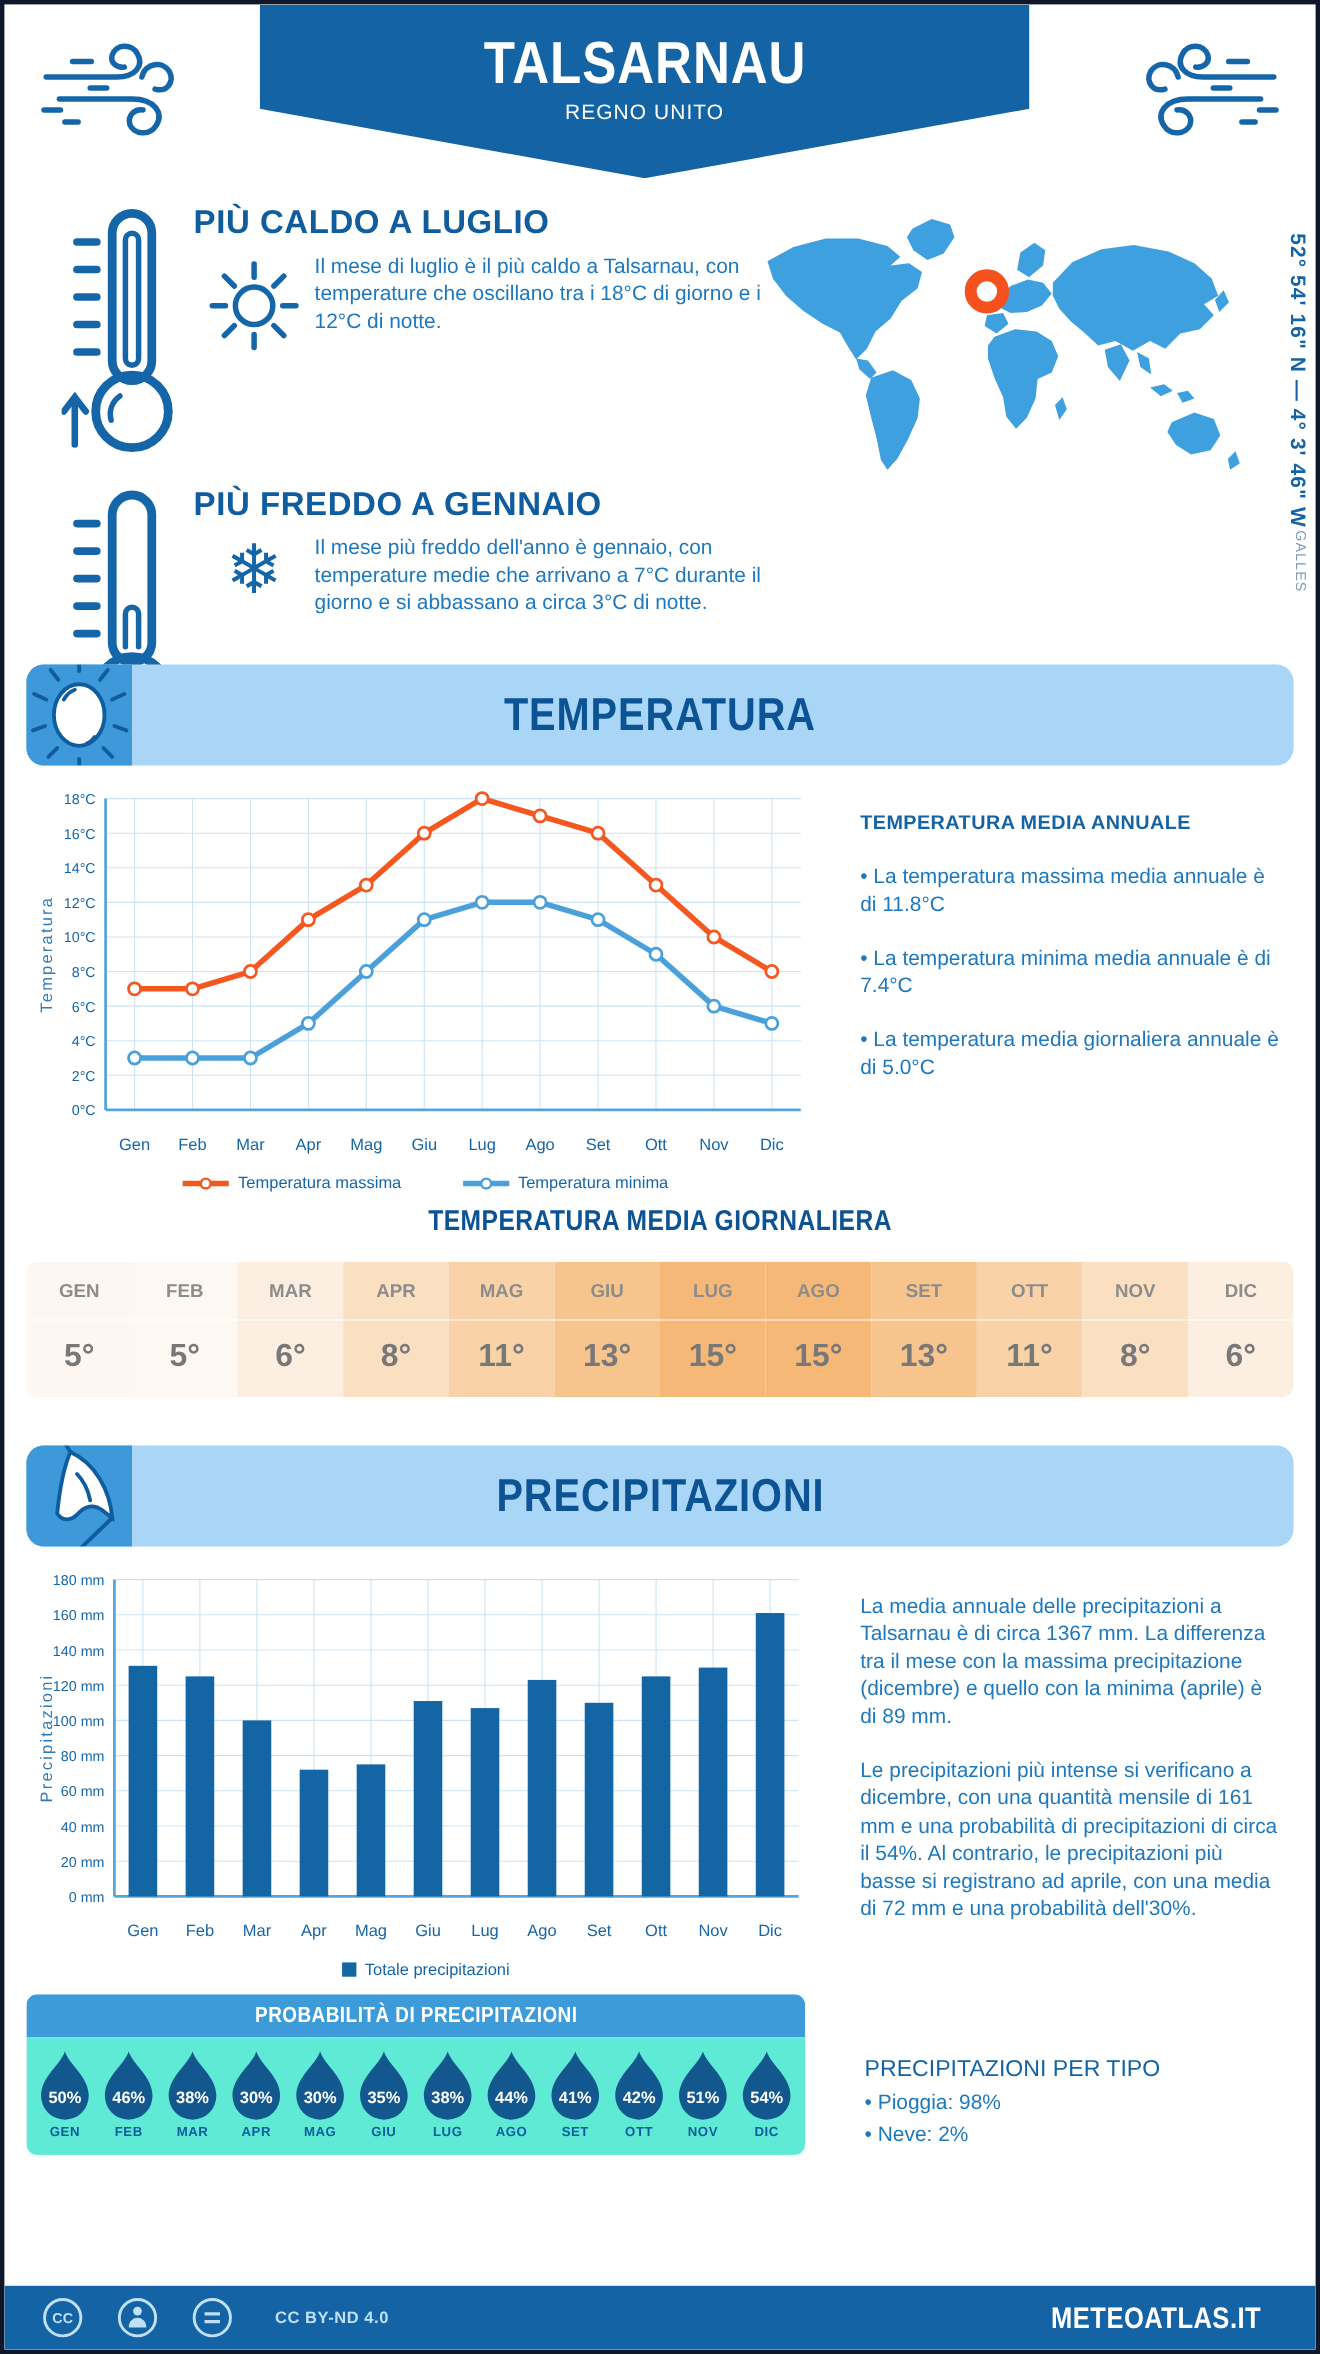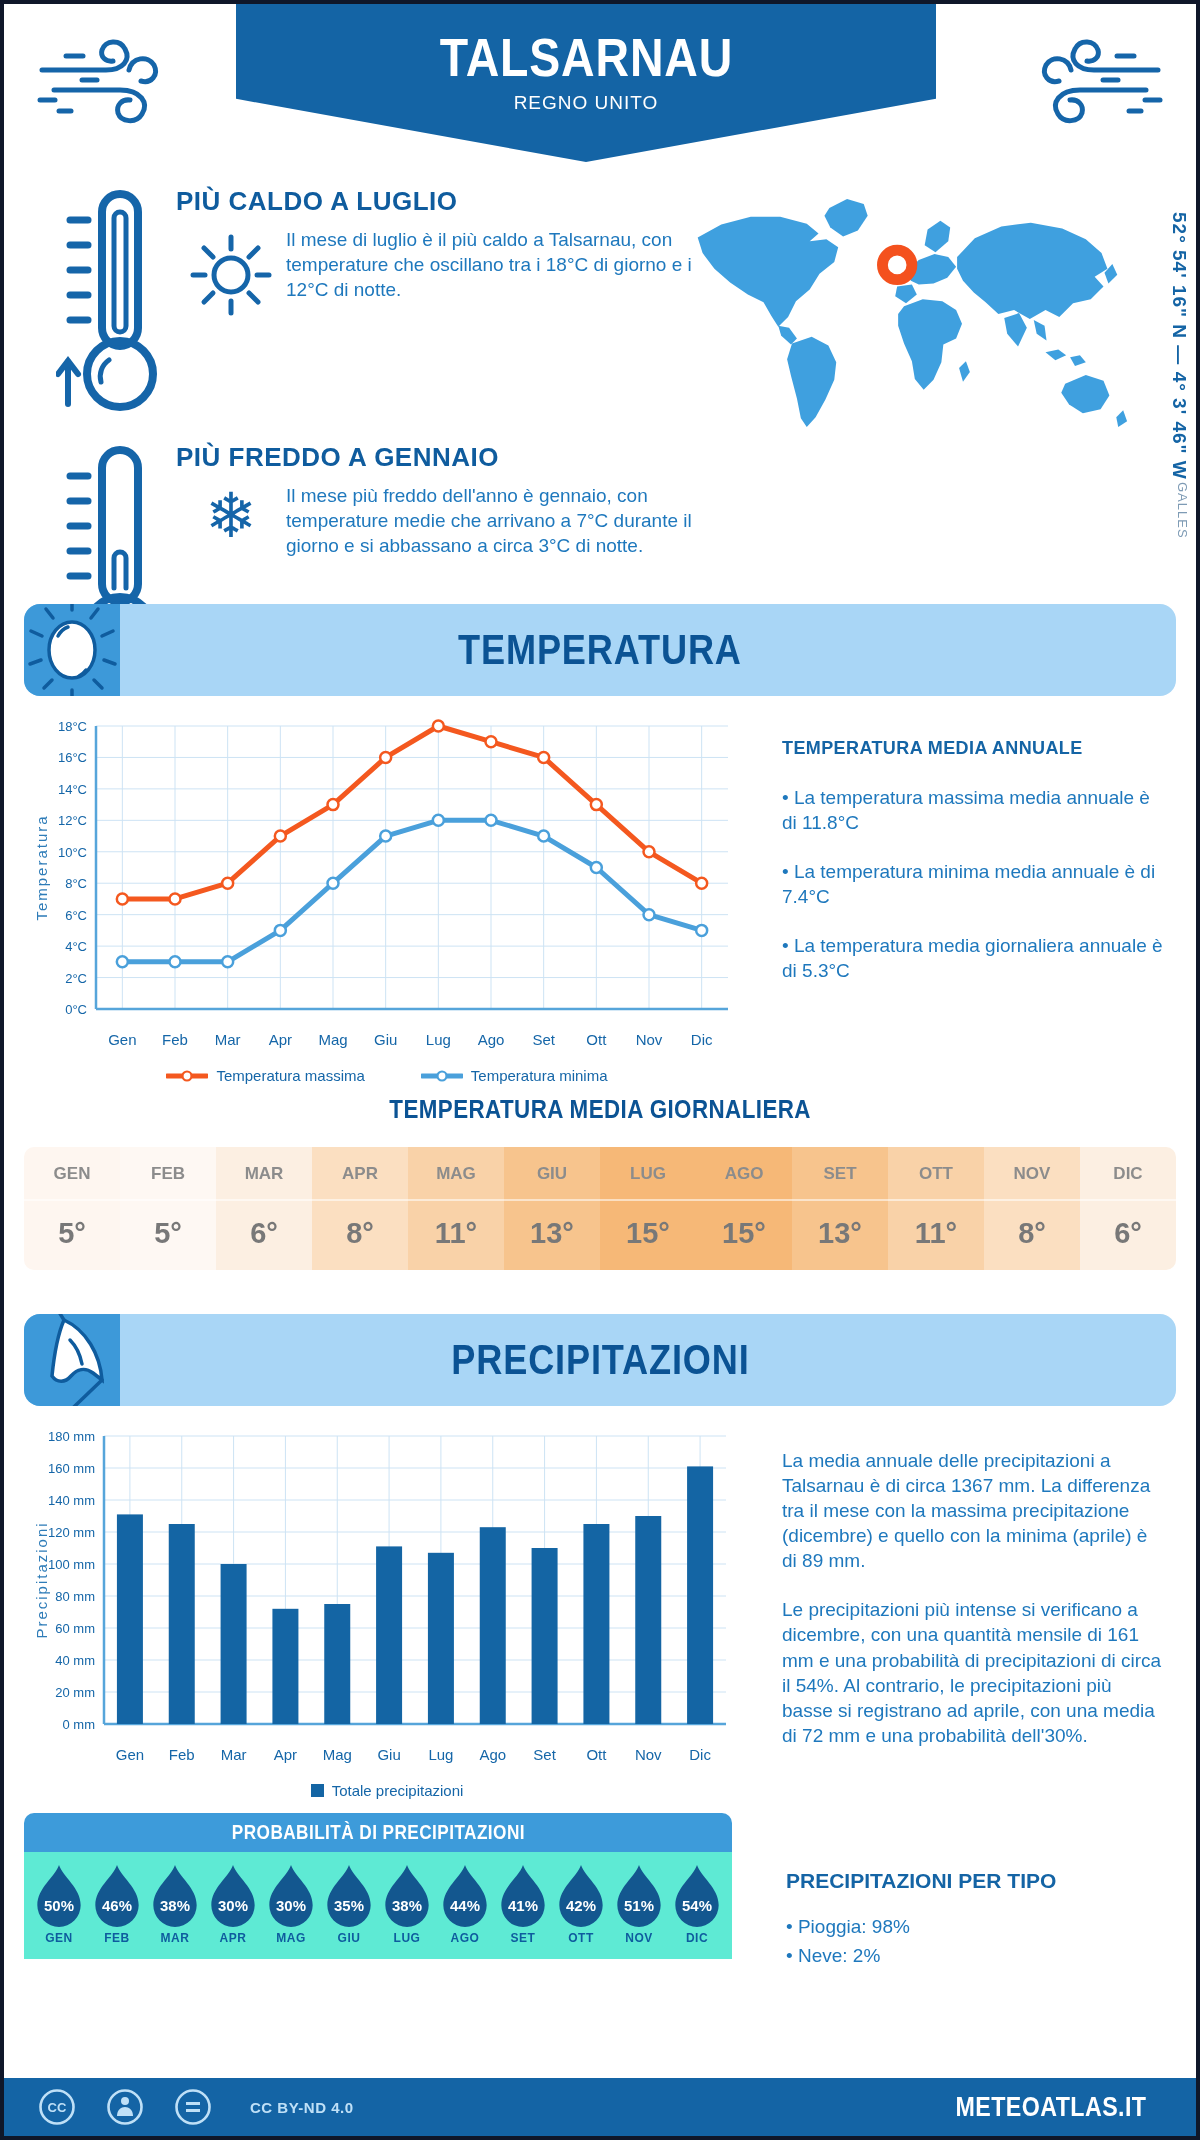--- a/index.html
+++ b/index.html
@@ -17,21 +17,21 @@
   .ribbon { position:absolute; left:232px; top:0; width:700px; height:158px; background:#1464A5;
             clip-path:polygon(0 0,100% 0,100% 60%,50% 100%,0 60%); text-align:center; color:#fff; }
   .ribbon h1 { margin-top:22px; font-size:54px; font-weight:bold; letter-spacing:1px; }
   .ribbon .sub { font-size:19px; letter-spacing:1px; margin-top:4px; }
 
   
   .hero { position:relative; height:450px; padding:28px 0 0 52px; }
   .info-block { display:flex; width:640px; }
   .info-block + .info-block { margin-top:26px; }
   .thermo { flex:0 0 120px; }
-  .blk-title { color:#0F5C9E; font-size:26px; font-weight:bold; letter-spacing:.5px; margin-top:4px; }
+  .blk-title { color:#0F5C9E; font-size:30px; font-weight:bold; letter-spacing:.5px; margin-top:4px; }
   .blk-row { display:flex; margin-top:10px; align-items:flex-start; }
   .mini-ico { flex:0 0 110px; display:flex; justify-content:center; color:#1565A9; }
   .snow-glyph { font-size:62px; line-height:66px; color:#1565A9; }
   .blk-text { font-size:19px; color:#1E78BD; line-height:1.32; width:430px; }
   .map-wrap { position:absolute; left:676px; top:24px; width:452px; height:276px; }
   .coords-v { position:absolute; right:6px; top:58px; height:390px;
               writing-mode:vertical-rl; display:flex; }
   .coords-v .c1 { color:#1464A5; font-weight:bold; font-size:19px; letter-spacing:1px; }
   .coords-v .c2 { color:#7E9BB5; font-size:13px; letter-spacing:1px; margin-top:2px; }
 
@@ -65,21 +65,21 @@
 
   
   .bottom-row { display:flex; margin:14px 24px 0 20px; gap:54px; }
   .prob-box { flex:0 0 708px; border-radius:10px; overflow:hidden; }
   .prob-hdr { background:#3D9BDA; color:#fff; text-align:center; font-weight:bold;
               font-size:20px; letter-spacing:.5px; padding:8px 0; }
   .prob-body { background:#5eead4; display:flex; padding:12px 6px 14px; }
   .drop { flex:1; text-align:center; }
   .drop .mon { color:#0E5C9E; font-weight:bold; font-size:12px; letter-spacing:.5px; margin-top:3px; }
   .types { padding-top:56px; }
-  .types h3 { color:#1464A5; font-size:21px; font-weight:bold; margin-bottom:19px; }
+  .types h3 { color:#1464A5; font-size:21px; font-weight:normal; margin-bottom:4px; }
   .types .t-item { color:#1E78BD; font-size:19px; line-height:1.55; }
 
   
   footer { margin-top:auto; height:58px; background:#1464A5; display:flex;
            align-items:center; padding:0 34px;gap:20px; }
   .cc-ic { margin-right:10px; }
   .cc-label { color:#BFE0F7; font-weight:bold; font-size:15px; letter-spacing:.5px; margin-left:8px; }
   .site { margin-left:auto; color:#fff; font-weight:bold; font-size:27px; letter-spacing:.5px; }
 
   svg { display:block; }
@@ -332,21 +332,21 @@
             </svg>
             <span>Temperatura minima</span>
           </div>
         </div>
     </div>
     <aside class="side-text">
       <h3>TEMPERATURA MEDIA ANNUALE</h3>
       <div id="tempBullets">
           <p>• La temperatura massima media annuale è di 11.8°C</p>
           <p>• La temperatura minima media annuale è di 7.4°C</p>
-          <p>• La temperatura media giornaliera annuale è di 5.3°C</p>
+          <p>• La temperatura media giornaliera annuale è di 5.0°C</p>
         </div>
     </aside>
   </section>
 
   <h3 class="daily-title"><span class="cond">TEMPERATURA MEDIA GIORNALIERA</span></h3>
   <div class="month-table" id="monthTable">
       <div class="mcol" style="background: rgb(254, 246, 240);">
         <div class="mname">GEN</div>
         <div class="mval">5°</div>
       </div>

